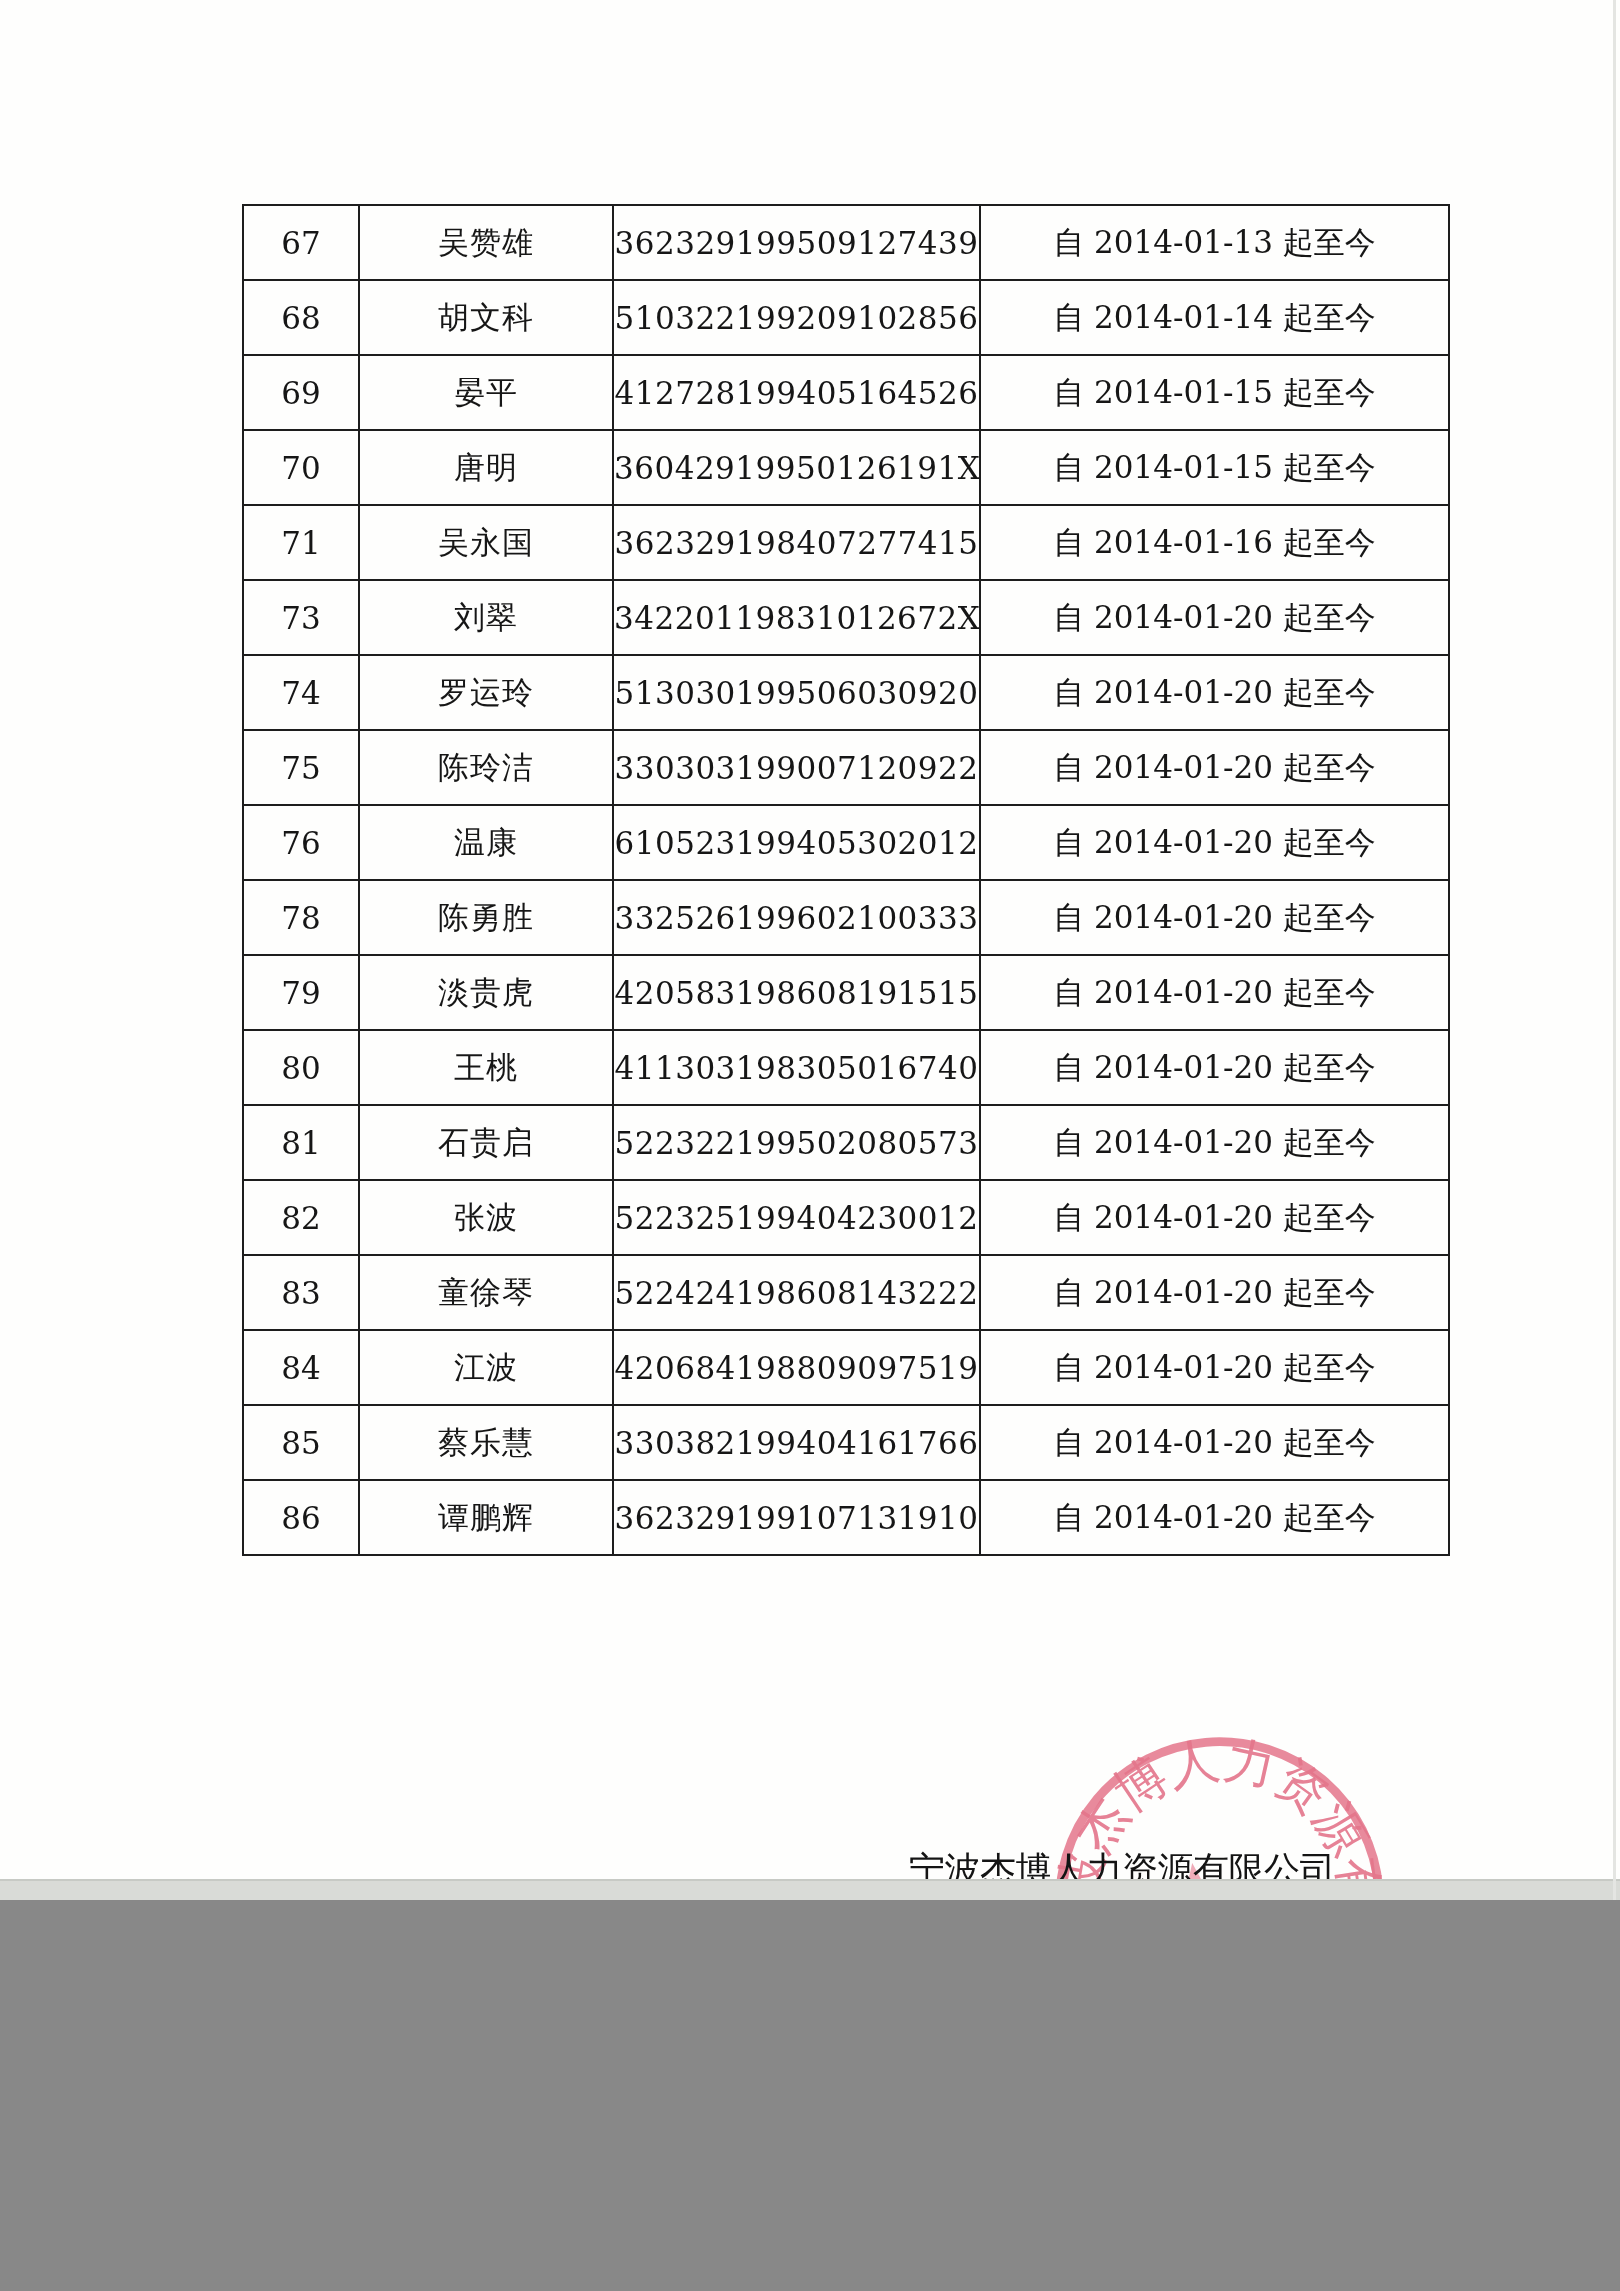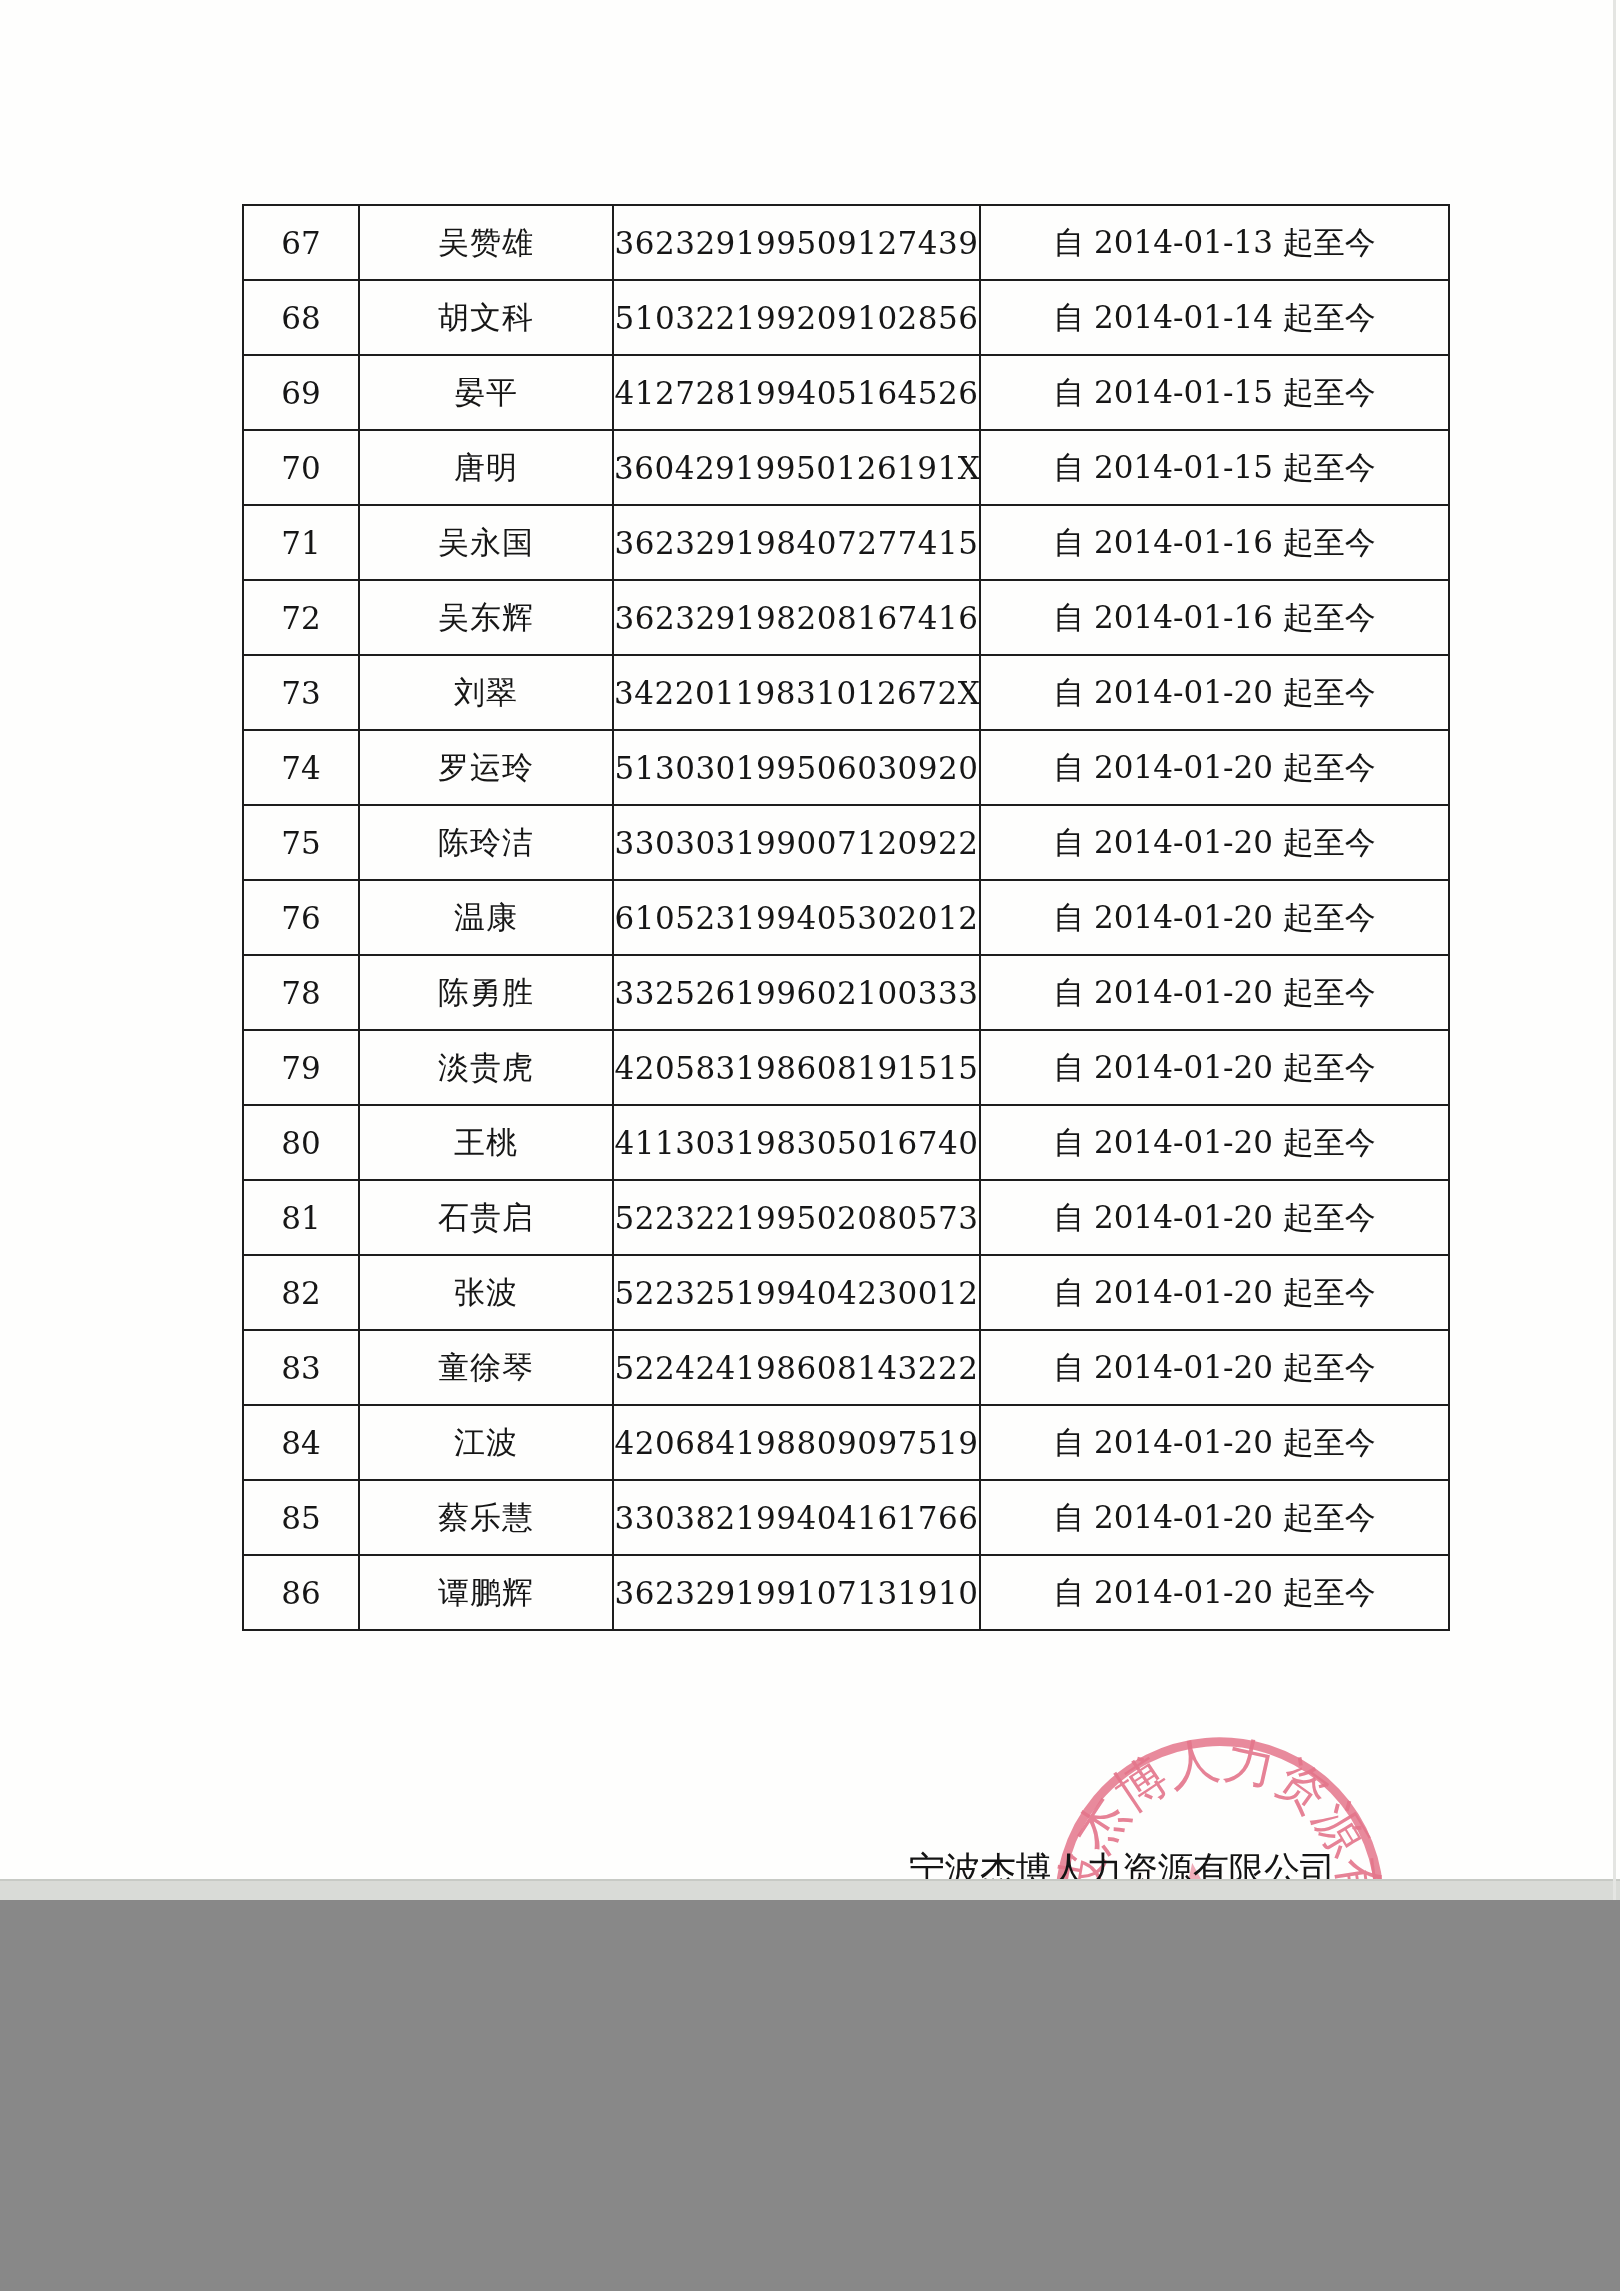--- a/index.html
+++ b/index.html
@@ -91,26 +91,20 @@
         <tr>
           <td class="c-no">70</td>
           <td class="c-name">唐明</td>
           <td class="c-id">36042919950126191X</td>
           <td class="c-period">自 2014-01-15 起至今</td>
         </tr>
         <tr>
           <td class="c-no">71</td>
           <td class="c-name">吴永国</td>
           <td class="c-id">362329198407277415</td>
-          <td class="c-period">自 2014-01-16 起至今</td>
-        </tr>
-        <tr>
-          <td class="c-no">72</td>
-          <td class="c-name">吴东辉</td>
-          <td class="c-id">362329198208167416</td>
           <td class="c-period">自 2014-01-16 起至今</td>
         </tr>
         <tr>
           <td class="c-no">73</td>
           <td class="c-name">刘翠</td>
           <td class="c-id">34220119831012672X</td>
           <td class="c-period">自 2014-01-20 起至今</td>
         </tr>
         <tr>
           <td class="c-no">74</td>

